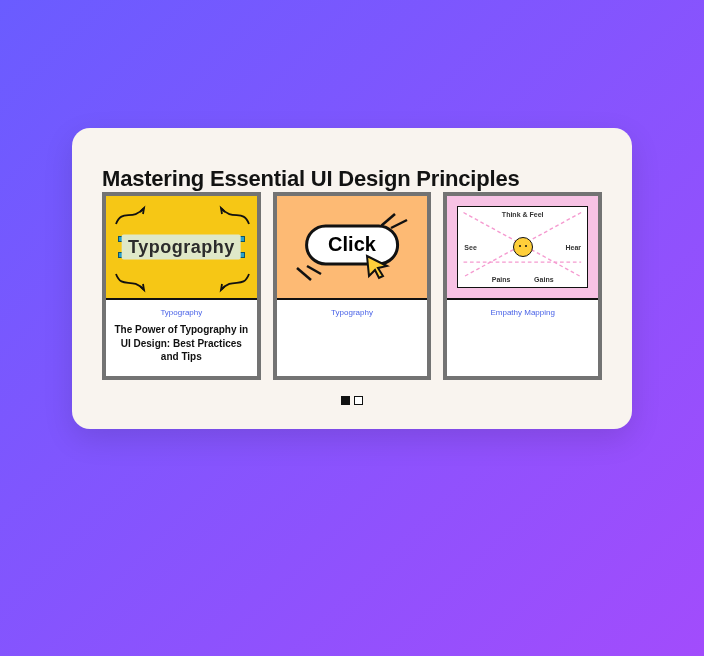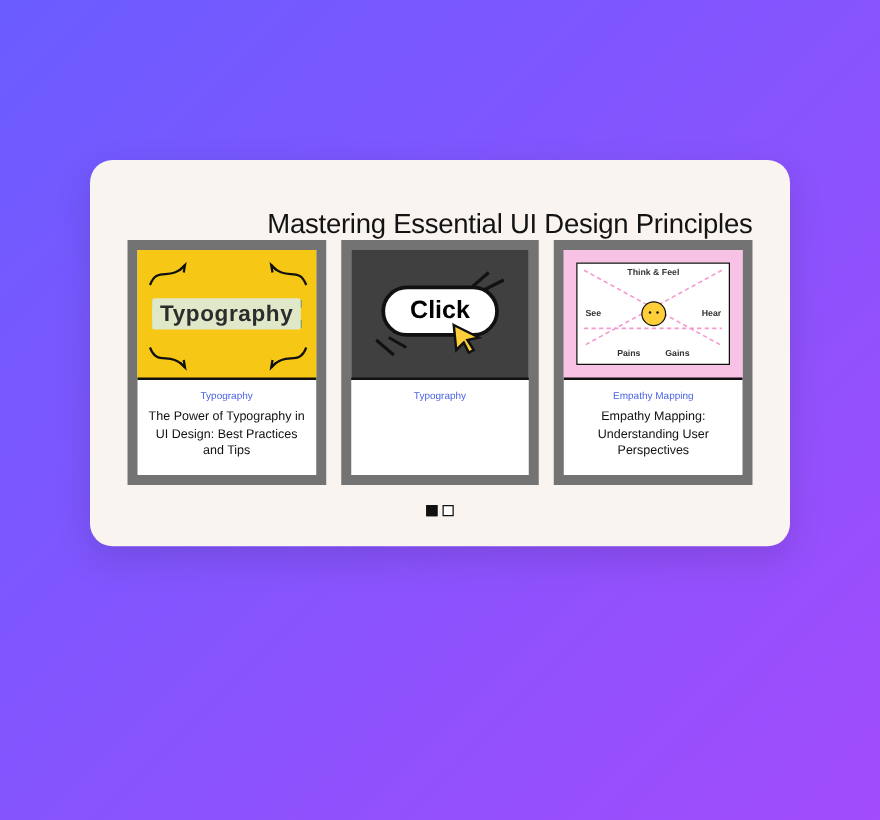--- a/index.html
+++ b/index.html
@@ -12,72 +12,72 @@
   }
   .panel {
     margin-top: 128px;
     width: 560px;
     background: #f9f4ef;
     border-radius: 18px;
     padding: 38px 30px 24px 30px;
     box-shadow: 0 10px 30px rgba(0,0,0,.12);
   }
   .title {
-    text-align: right;
+    text-align: left;
     font-size: 22px;
-    font-weight: 400;
+    font-weight: 700;
     color: #131313;
     letter-spacing: -.2px;
   }
   .subtitle {
     text-align: center;
     font-size: 9px;
     line-height: 1.5;
     color: #2e2e2e;
     margin: 8px auto 18px auto;
     max-width: 340px;
   }
   .cards {
     display: flex;
     gap: 12px;
     justify-content: center;
   }
   .card {
     width: 162px;
-    border: 8px solid #737373;
+    border: 4px solid #737373;
     background: #fff;
     display: flex; flex-direction: column;
     cursor: pointer;
   }
   .card-art {
     height: 104px;
     border-bottom: 2px solid #111;
     position: relative;
     overflow: hidden;
   }
   .card-body { padding: 8px 8px 12px 8px; text-align: center; flex: 1; }
   .card-cat { color: #4a63e7; font-size: 8px; margin-bottom: 6px; }
-  .card-title { font-size: 10px; font-weight: 400; line-height: 1.35; color: #111; }
+  .card-title { font-size: 10px; font-weight: 700; line-height: 1.35; color: #111; }
 
   
   .art-typo { background: #f6c715; }
   .typo-chip{
     position:absolute; left:50%; top:50%; transform:translate(-50%,-50%);
     background:#dfe8c8; color:#2c2c2c; font-weight:700; font-size:18px;
     padding:2px 6px; border-radius:2px;
     letter-spacing:.5px;
   }
   .handle{ position:absolute; width:6px;height:6px; background:#2aa0c9; border:1px solid #156; }
   .h-tl{ left:12px; top:40px;} .h-tr{ right:12px; top:40px;}
   .h-bl{ left:12px; bottom:40px;} .h-br{ right:12px; bottom:40px;}
   .squig{ position:absolute; width:36px; height:26px; }
   .squig path{ stroke:#111; stroke-width:1.8; fill:none; }
 
   
-  .art-click { background:#404040; }
+  .art-click { background:#fdba74; }
   .pill{
     position:absolute; left:50%; top:50%; transform:translate(-50%,-55%);
     background:#fff; border:3px solid #111; border-radius:22px;
     padding:6px 20px; font-weight:800; font-size:20px;
   }
   .spark{ position:absolute; stroke:#111; stroke-width:2.5; }
   .cursor{ position:absolute; right:36px; bottom:18px; }
   .cursor path.fill{ fill:#ffcf3a; stroke:#111; stroke-width:2; }
 
   
@@ -181,21 +181,20 @@
           <span class="emp-face"></span>
           <span class="emp-lbl l-top">Think &amp; Feel</span>
           <span class="emp-lbl l-left">See</span>
           <span class="emp-lbl l-right">Hear</span>
           <span class="emp-lbl l-bl">Pains</span>
           <span class="emp-lbl l-br">Gains</span>
         </div>
       </div>
       <div class="card-body">
         <div class="card-cat">Empathy Mapping</div>
-        <div class="card-title">Empathy Mapping: Understanding User Perspectives</div>
       </div>
     </div>
 
   </div>
 
   <div class="pager">
     <div class="page-dot active"></div>
     <div class="page-dot"></div>
   </div>
 </div>

